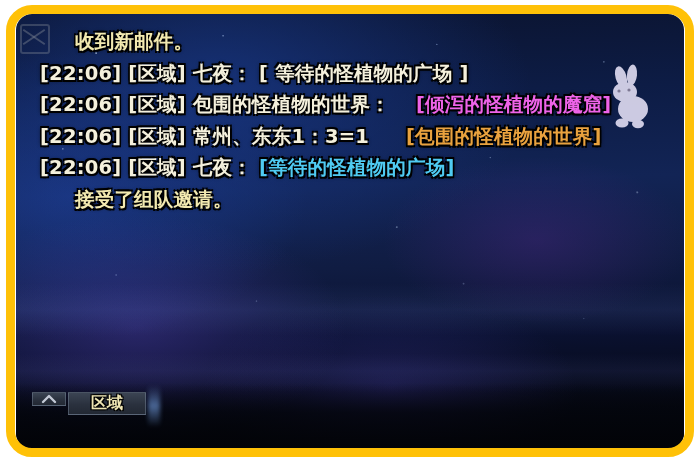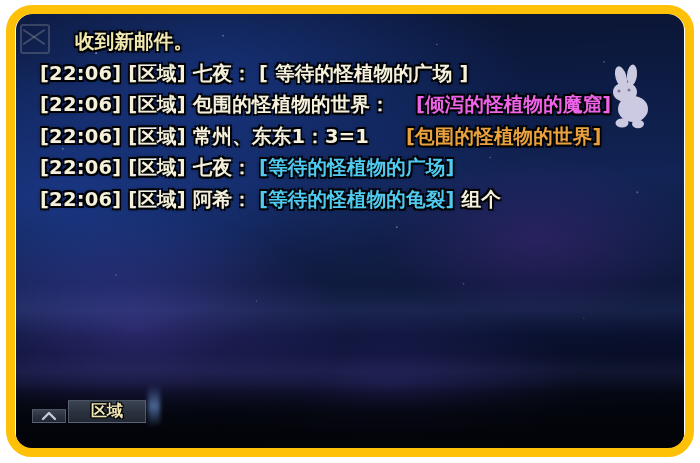--- a/index.html
+++ b/index.html
@@ -122,21 +122,21 @@
   .t-sys   { color:#F2E9B0;padding-left:41px; }           
   .t-white { color:#F4F0DC; }           
   .t-cyan  { color:#4FCBF2; }           
   .t-mag   { color:#EE63E8;padding-left:19px; }           
   .t-org   { color:#E9A23E;padding-left:30px; }           
 
   
   #tabbar{
     position:absolute;
     left:16px;bottom:26px;
-    display:flex;align-items:flex-end;
+    display:flex;align-items:flex-start;
     height:31px;
     z-index:20;
   }
   .tab-btn{
     display:flex;align-items:center;justify-content:center;
     background:linear-gradient(180deg,#3b4453 0%,#2a313e 55%,#222833 100%);
     border:1px solid rgba(150,165,190,.35);
     box-sizing:border-box;
   }
   #collapse-btn{ width:34px; }
@@ -196,21 +196,21 @@
     </svg>
 
     <div id="bottom-dark"></div>
 
     <div id="chatlog">
         <div class="line sys"><span class="t-sys">收到新邮件。</span></div>
         <div class="line msg"><span class="t-white">[22:06]</span> <span class="t-white">[区域]</span> <span class="t-white">七夜：</span> <span class="t-white">[ 等待的怪植物的广场 ]</span></div>
         <div class="line msg"><span class="t-white">[22:06]</span> <span class="t-white">[区域]</span> <span class="t-white">包围的怪植物的世界：</span> <span class="t-mag">[倾泻的怪植物的魔窟]</span></div>
         <div class="line msg"><span class="t-white">[22:06]</span> <span class="t-white">[区域]</span> <span class="t-white">常州、东东1：3=1 </span> <span class="t-org">[包围的怪植物的世界]</span></div>
         <div class="line msg"><span class="t-white">[22:06]</span> <span class="t-white">[区域]</span> <span class="t-white">七夜：</span> <span class="t-cyan">[等待的怪植物的广场]</span></div>
-        <div class="line msg"><span class="t-white">[22:06]</span> <span class="t-white">[区域]</span> <span class="t-white">阿希：</span> <span class="t-cyan">[等待的怪植物的龟裂]</span> <span class="t-white"> 组个</span></div>
+        <div class="line sys"><span class="t-sys">接受了组队邀请。</span></div>
       </div>
 
     <div id="tabbar-glow"></div>
     <div id="tabbar">
       <div class="tab-btn" id="collapse-btn">
         <svg width="16" height="12" viewBox="0 0 16 12">
           <path d="M2,9 L8,3 L14,9" fill="none" stroke="#c3c9d6" stroke-width="2.4" stroke-linecap="round" stroke-linejoin="round"></path>
         </svg>
       </div>
       <div class="tab-btn" id="tab-region">区域</div>

